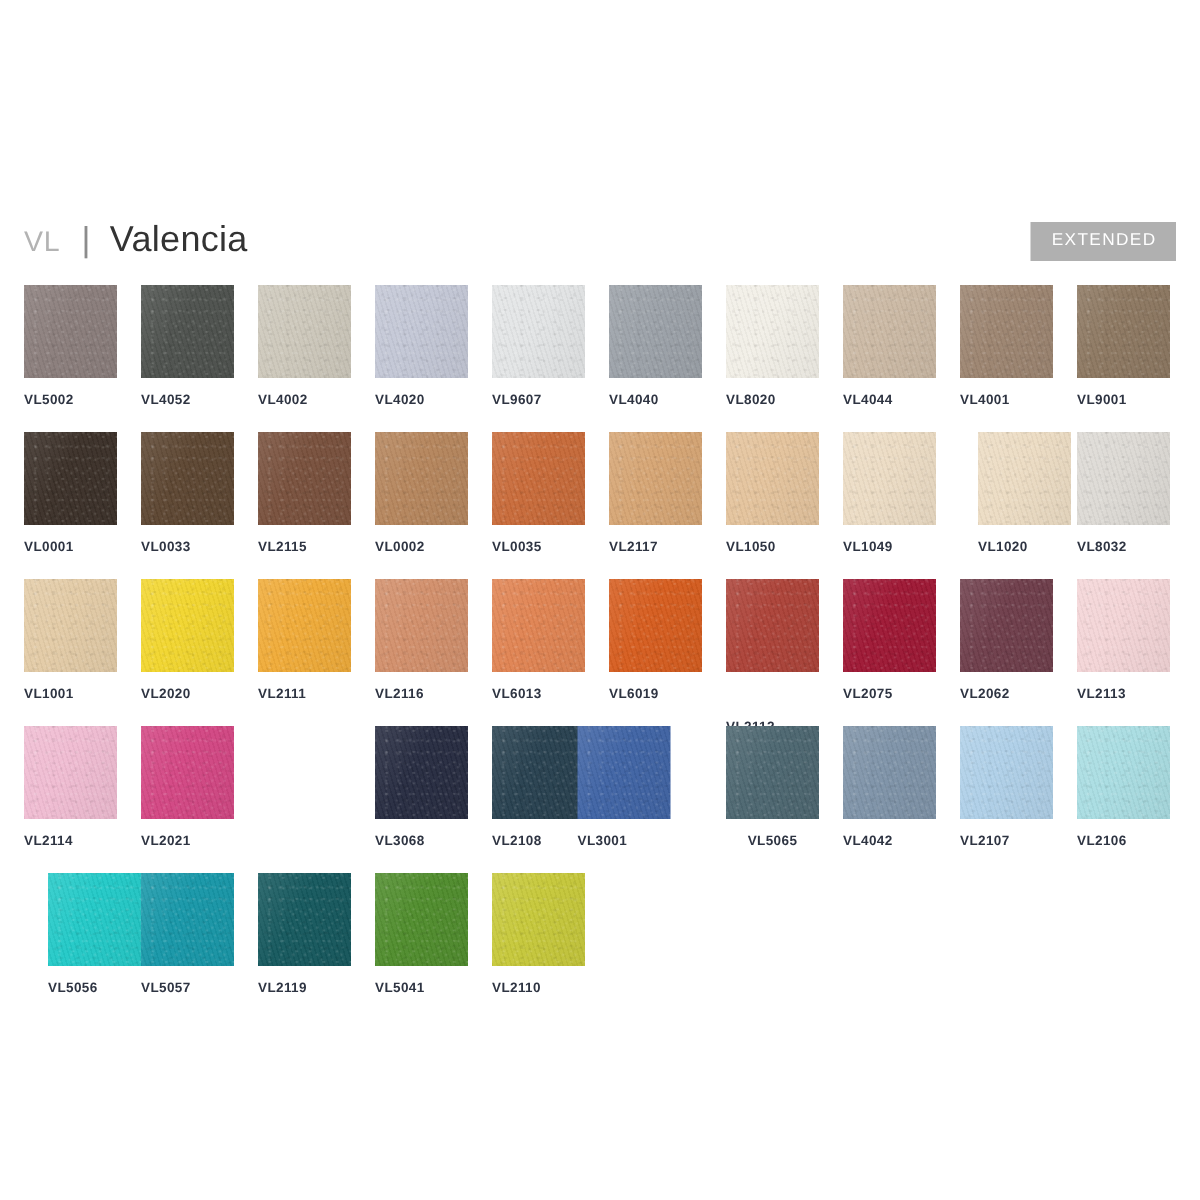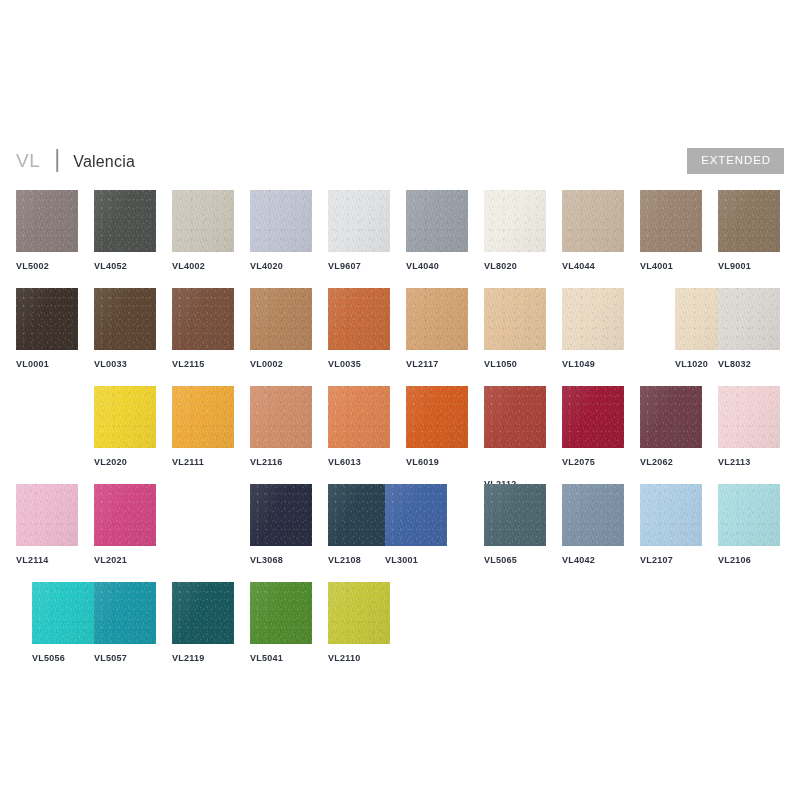--- a/index.html
+++ b/index.html
@@ -44,21 +44,21 @@
     letter-spacing: 0.5px;
     color: #b3b3b3;
   }
   .title-sep {
     font-size: 23px;
     font-weight: 300;
     color: #8c8c8c;
     margin: 0 13px 0 14px;
   }
   .title-name {
-    font-size: 16px;
+    font-size: 24px;
     font-weight: 400;
     letter-spacing: 0.2px;
     color: #333333;
   }
 
   .badge {
     position: absolute;
     right: 0;
     top: 2px;
     background: #b0b0b0;
@@ -213,30 +213,34 @@
           <span class="chip-label" style="color: rgb(46, 52, 66);">VL2117</span>
         </div>
         <div class="cell" style="left: 468px;">
           <div class="chip" style="background-color: rgb(228, 195, 156);"></div>
           <span class="chip-label" style="color: rgb(46, 52, 66);">VL1050</span>
         </div>
         <div class="cell" style="left: 546px;">
           <div class="chip" style="background-color: rgb(236, 220, 196);"></div>
           <span class="chip-label" style="color: rgb(46, 52, 66);">VL1049</span>
         </div>
-        <div class="cell" style="left: 612px; padding-left: 47px;">
+        <div class="cell" style="left: 589px; padding-left: 47px;">
           <div class="chip" style="background-color: rgb(236, 220, 195);"></div>
           <span class="chip-label" style="color: rgb(46, 52, 66);">VL1020</span>
         </div>
         <div class="cell" style="left: 702px;">
           <div class="chip" style="background-color: rgb(221, 218, 213);"></div>
           <span class="chip-label" style="color: rgb(46, 52, 66);">VL8032</span>
         </div>
       </div>
       <div class="row">
+        <div class="cell" style="left: 0px;">
+          <div class="chip" style="background-color: rgb(227, 203, 166);"></div>
+          <span class="chip-label" style="color: rgb(46, 52, 66);">VL1001</span>
+        </div>
         <div class="cell" style="left: 78px;">
           <div class="chip" style="background-color: rgb(242, 214, 46);"></div>
           <span class="chip-label" style="color: rgb(46, 52, 66);">VL2020</span>
         </div>
         <div class="cell" style="left: 156px;">
           <div class="chip" style="background-color: rgb(240, 171, 56);"></div>
           <span class="chip-label" style="color: rgb(46, 52, 66);">VL2111</span>
         </div>
         <div class="cell" style="left: 234px;">
           <div class="chip" style="background-color: rgb(210, 143, 107);"></div>
@@ -283,21 +287,21 @@
         <div class="cell" style="left: 312px;">
           <div class="chip" style="background-color: rgb(39, 64, 79);"></div>
           <span class="chip-label" style="color: rgb(46, 52, 66);">VL2108</span>
         </div>
         <div class="cell" style="left: 369px;">
           <div class="chip" style="background-color: rgb(63, 99, 164);"></div>
           <span class="chip-label" style="color: rgb(46, 52, 66);">VL3001</span>
         </div>
         <div class="cell" style="left: 468px;">
           <div class="chip" style="background-color: rgb(76, 102, 112);"></div>
-          <span class="chip-label" style="color: rgb(46, 52, 66);">VL5065</span>
+          <span class="chip-label" style="color: rgb(46, 52, 66); text-align: center;">VL5065</span>
         </div>
         <div class="cell" style="left: 546px;">
           <div class="chip" style="background-color: rgb(126, 147, 168);"></div>
           <span class="chip-label" style="color: rgb(46, 52, 66);">VL4042</span>
         </div>
         <div class="cell" style="left: 624px;">
           <div class="chip" style="background-color: rgb(175, 208, 232);"></div>
           <span class="chip-label" style="color: rgb(46, 52, 66);">VL2107</span>
         </div>
         <div class="cell" style="left: 702px;">

